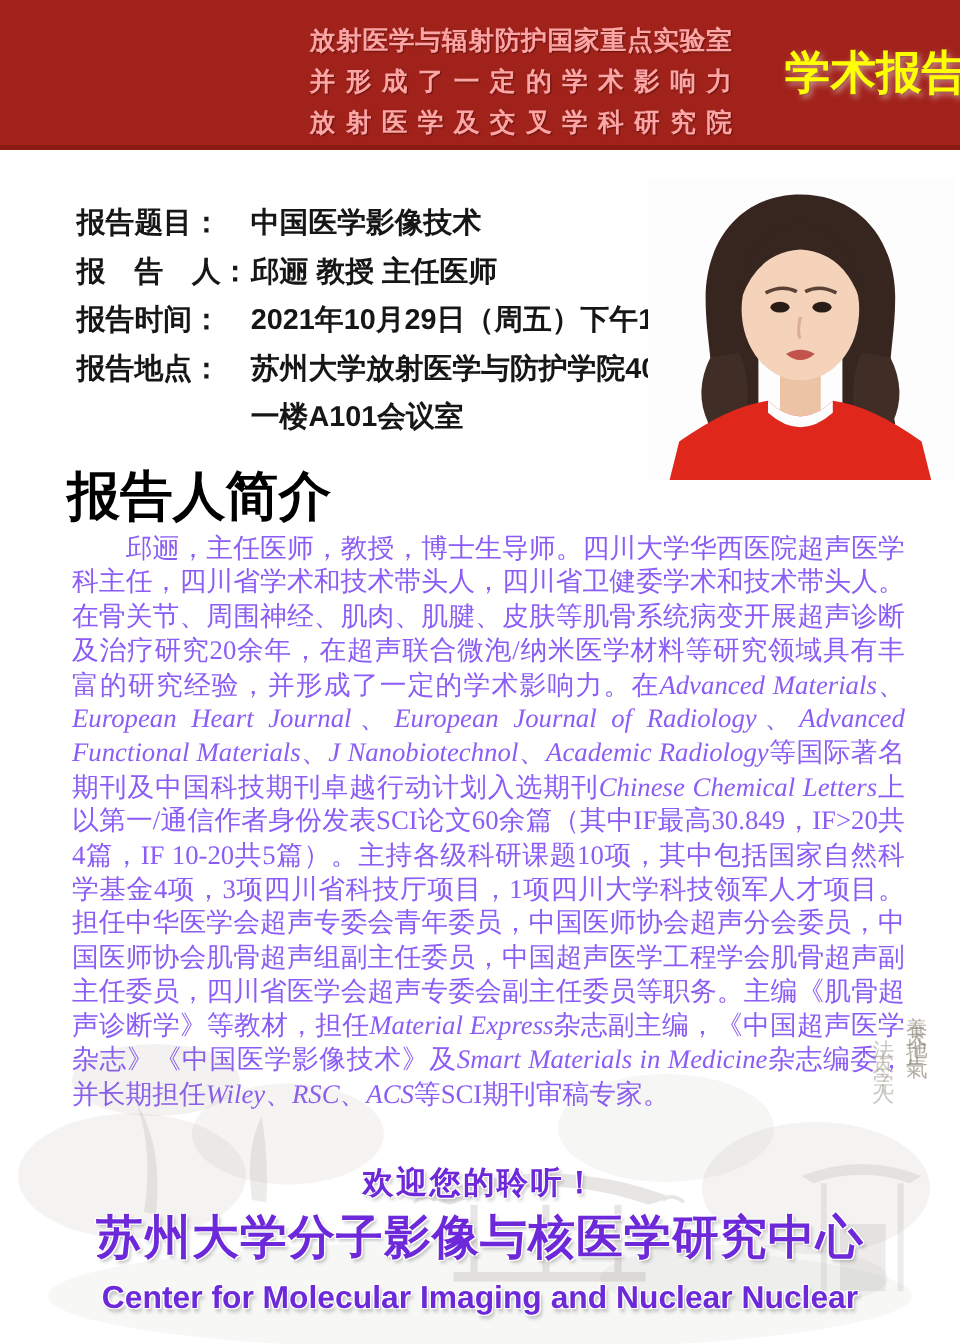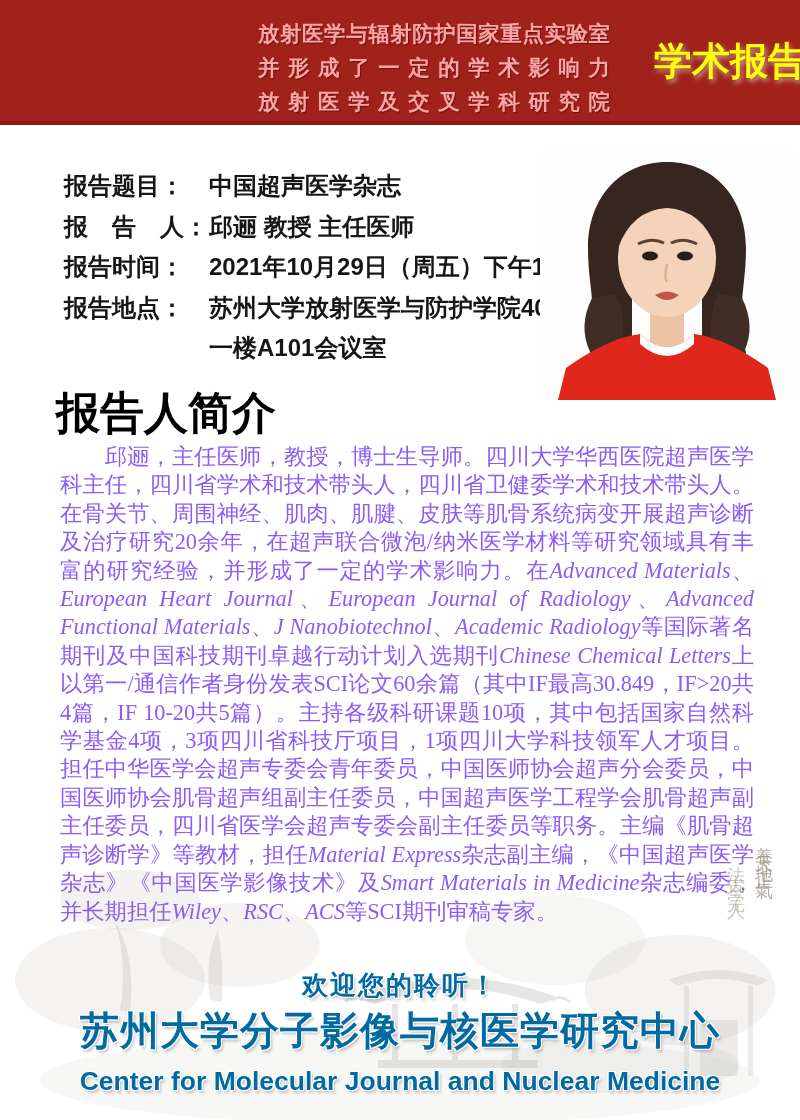--- a/index.html
+++ b/index.html
@@ -56,21 +56,21 @@
   .motto-col{
     position:absolute;writing-mode:vertical-rl;
     font-size:18px;letter-spacing:9px;color:rgba(140,132,118,.65);
     font-family:"Liberation Serif","DejaVu Serif",serif;
   }
   .motto-right{left:752px;top:832px;}
   .motto-left{left:724px;top:852px;color:rgba(150,143,130,.5);}
   
   .footer-line{
     position:absolute;left:0;width:800px;text-align:center;font-weight:bold;
-    color:#0369a1;white-space:nowrap;
+    color:#6d28d9;white-space:nowrap;
     font-family:"Liberation Sans","DejaVu Sans",sans-serif;
     text-shadow:-1px -1px 0 #fff,1px -1px 0 #fff,-1px 1px 0 #fff,1px 1px 0 #fff,
                 2px 3px 3px rgba(120,120,120,.45);
   }
   .footer-1{top:968px;font-size:26px;letter-spacing:2px;}
   .footer-2{top:1004px;font-size:39px;letter-spacing:1px;}
   .footer-3{top:1066px;font-size:26.5px;letter-spacing:0;}
 </style>
 </head>
 <body>
@@ -81,21 +81,21 @@
     <div class="org-lines">
       <div class="org-line">放射医学与辐射防护国家重点实验室</div>
       <div class="org-line">并形成了一定的学术影响力</div>
       <div class="org-line">放射医学及交叉学科研究院</div>
     </div>
     <div class="badge">学术报告</div>
   </div>
 
   <div class="details">
     <div class="detail-row">
-      <span class="detail-label">报告题目：</span><span>中国超声医学杂志</span>
+      <span class="detail-label">报告题目：</span><span>中国医学影像技术</span>
     </div>
     <div class="detail-row">
       <span class="detail-label">报　告　人：</span><span>邱逦 教授 主任医师</span>
     </div>
     <div class="detail-row">
       <span class="detail-label">报告时间：</span><span>2021年10月29日（周五）下午14:30</span>
     </div>
     <div class="detail-row">
       <span class="detail-label">报告地点：</span><span>苏州大学放射医学与防护学院402楼</span>
     </div>
@@ -167,15 +167,15 @@
       <ellipse cx="130" cy="70" rx="70" ry="30" opacity="0.11"></ellipse>
       <ellipse cx="620" cy="235" rx="120" ry="28" opacity="0.08"></ellipse>
     </g>
   </svg>
 
   <div class="motto-col motto-right">養天地正氣</div>
   <div class="motto-col motto-left">法古今完人</div>
 
   <div class="footer-line footer-1">欢迎您的聆听！</div>
   <div class="footer-line footer-2">苏州大学分子影像与核医学研究中心</div>
-  <div class="footer-line footer-3">Center for Molecular Journal and Nuclear Medicine</div>
+  <div class="footer-line footer-3">Center for Molecular Imaging and Nuclear Nuclear</div>
 
 </div>
 
 </body></html>

